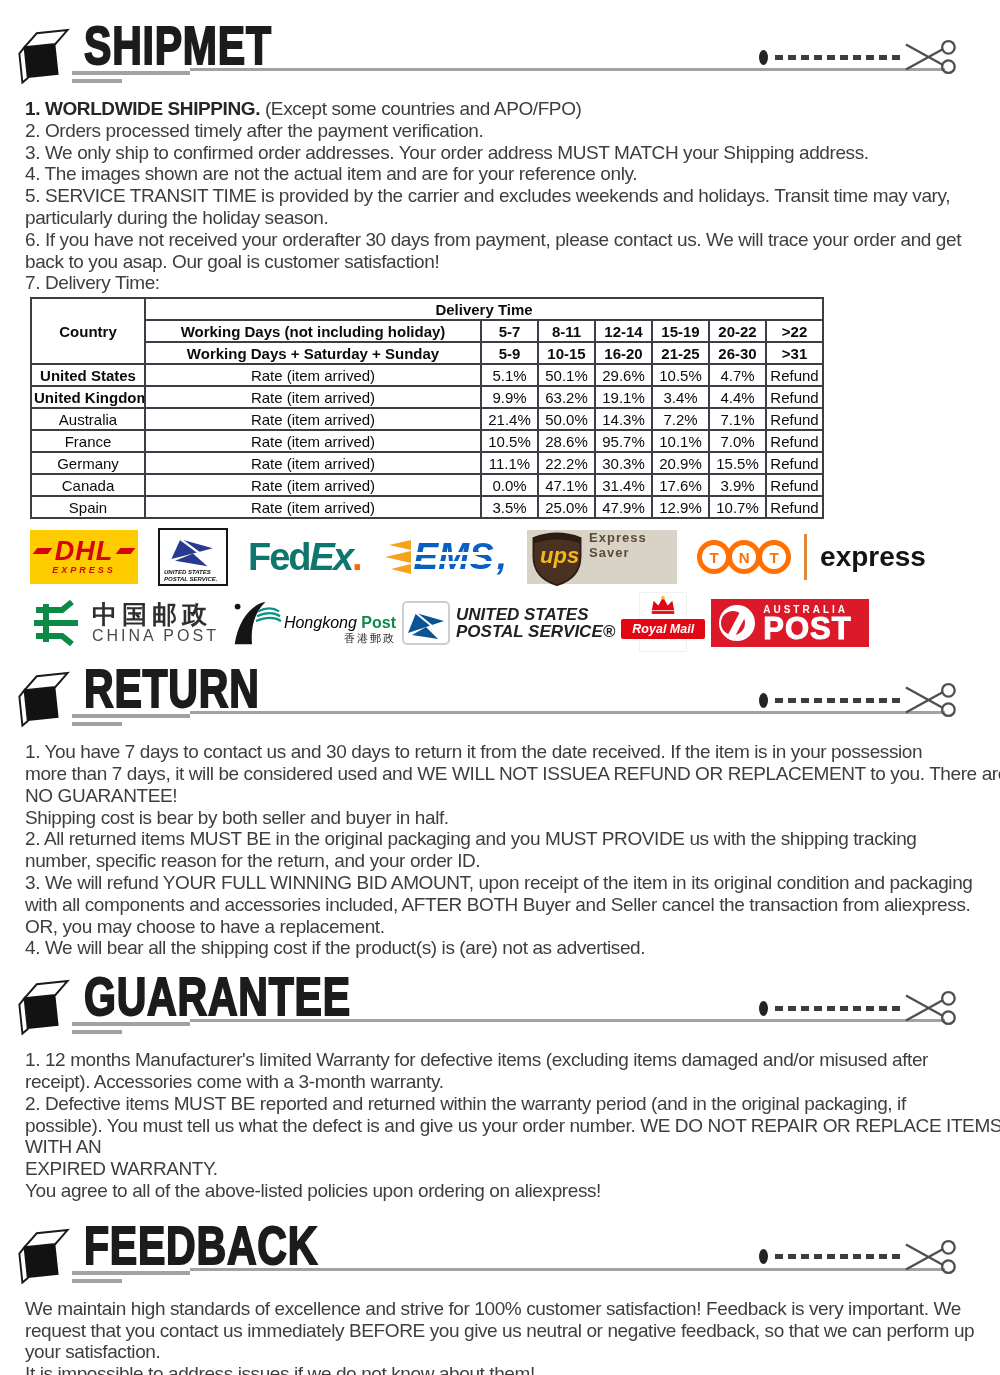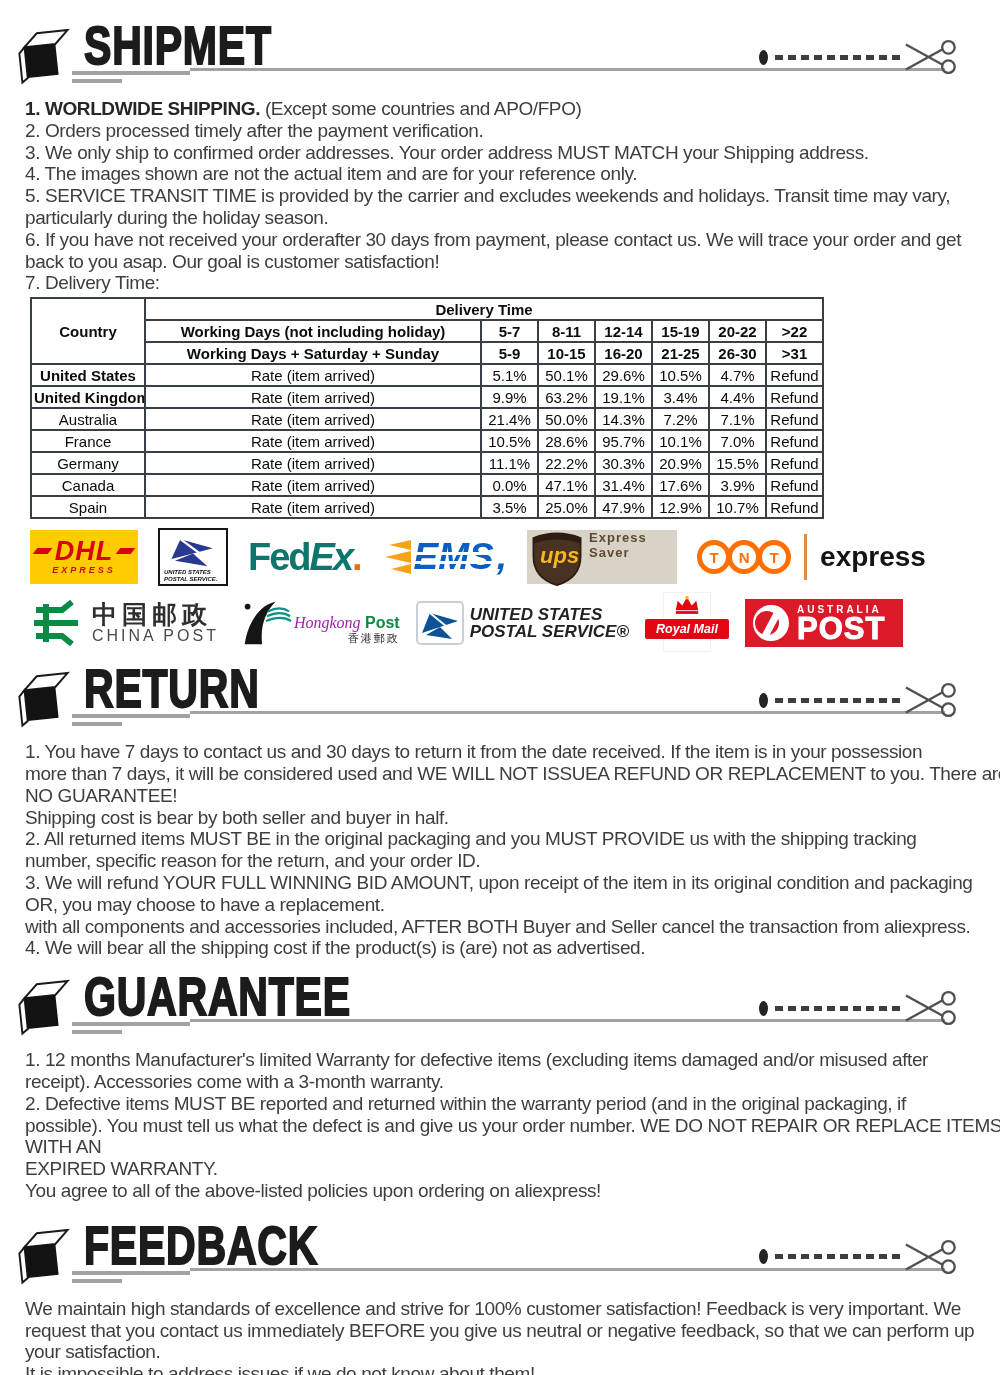--- a/index.html
+++ b/index.html
@@ -33,21 +33,21 @@
   
   .dtable { margin:3px 0 0 30px; border-collapse:collapse; table-layout:fixed; width:792px;
             font-size:15px; color:#0b0b0b; }
   .dtable td { border:2px solid #3a3f45; text-align:center; height:22px; line-height:19px;
                padding:0 2px; overflow:hidden; white-space:nowrap; background:#fff; }
   .dtable .th { font-weight:700; }
   .dtable .cname-b { font-weight:700; }
 
   
   .carriers { display:flex; align-items:center; margin:9px 0 0 30px; gap:20px; }
-  .carriers2 { margin-top:7px; gap:16px; }
+  .carriers2 { margin-top:7px; gap:6px; }
 
   .dhl { width:108px; height:54px; background:#ffcc00; display:flex; flex-direction:column;
          align-items:center; justify-content:center; }
   .dhl-name { display:flex; align-items:center; gap:5px; color:#d40511; font-weight:700;
               font-style:italic; font-size:27px; line-height:24px; letter-spacing:1px; }
   .dhl-dash { width:15px; height:6px; background:#d40511; transform:skewX(-38deg); }
   .dhl-sub { color:#d40511; font-style:italic; font-size:9px; letter-spacing:3px; font-weight:700; margin-top:2px; }
 
   .usps-box { width:70px; height:58px; border:2px solid #161616; background:#fff; position:relative; }
   .usps-box svg { position:absolute; left:4px; top:2px; width:58px; height:36px; }
@@ -85,21 +85,21 @@
   .cnpost { display:flex; align-items:center; gap:8px; }
   .cnpost svg { width:54px; height:54px; }
   .cn-text { display:flex; flex-direction:column; }
   .cn-cn { font-size:25px; line-height:26px; color:#2e2e2e; letter-spacing:5px; font-weight:700; }
   .cn-en { font-size:16px; color:#4a4a4a; letter-spacing:3px; }
 
   .hkpost { display:flex; align-items:flex-end; gap:1px; }
   .hkpost svg { width:58px; height:54px; }
   .hk-text { display:flex; flex-direction:column; align-items:flex-start; padding-bottom:4px; }
   .hk-row1 { font-size:16px; line-height:17px; }
-  .hk-name1 { font-family:Liberation Serif, serif; font-style:italic; color:#a21caf; }
+  .hk-name1 { font-family:Liberation Sans, sans-serif; font-style:italic; color:#000000; }
   .hk-name2 { font-weight:700; color:#0b8a46; }
   .hk-cn { font-size:11px; color:#2e2e2e; align-self:flex-end; letter-spacing:2px;margin-left:16px; }
 
   .uspsfull { display:flex; align-items:center; gap:6px; }
   .uspsfull svg { width:48px; height:44px; }
   .usps-lines { font-style:italic; font-weight:700; font-size:17px; line-height:17px; color:#222; }
 
   .rm { position:relative; width:84px; height:60px; }
   .rm-card { position:absolute; left:50%; transform:translateX(-50%); top:0; width:46px; height:58px;
              background:#fff; box-shadow:0 0 0 1px #f1f1f1; }
@@ -421,22 +421,22 @@
       </div>
     </div>
     <div class="para mt6">
       <div class="tline">1. You have 7 days to contact us and 30 days to return it from the date received. If the item is in your possession</div>
       <div class="tline">more than 7 days, it will be considered used and WE WILL NOT ISSUEA REFUND OR REPLACEMENT to you. There are</div>
       <div class="tline">NO GUARANTEE!</div>
       <div class="tline">Shipping cost is bear by both seller and buyer in half.</div>
       <div class="tline">2. All returned items MUST BE in the original packaging and you MUST PROVIDE us with the shipping tracking</div>
       <div class="tline">number, specific reason for the return, and your order ID.</div>
       <div class="tline">3. We will refund YOUR FULL WINNING BID AMOUNT, upon receipt of the item in its original condition and packaging</div>
+      <div class="tline">with all components and accessories included, AFTER BOTH Buyer and Seller cancel the transaction from aliexpress.</div>
       <div class="tline">OR, you may choose to have a replacement.</div>
-      <div class="tline">with all components and accessories included, AFTER BOTH Buyer and Seller cancel the transaction from aliexpress.</div>
       <div class="tline">4. We will bear all the shipping cost if the product(s) is (are) not as advertised.</div>
     </div>
   </section>
 
   <section>
     <div class="sec-head mt6">
       <svg class="cube-icon" viewBox="0 0 64 66">
         <g transform="rotate(-6 32 33)">
           <polygon points="14,22 28,9 60,9 46,22" fill="#ffffff" stroke="#1a1a1a" stroke-width="2"></polygon>
           <polygon points="14,22 8,28 8,58 14,54" fill="#ffffff" stroke="#1a1a1a" stroke-width="2"></polygon>

